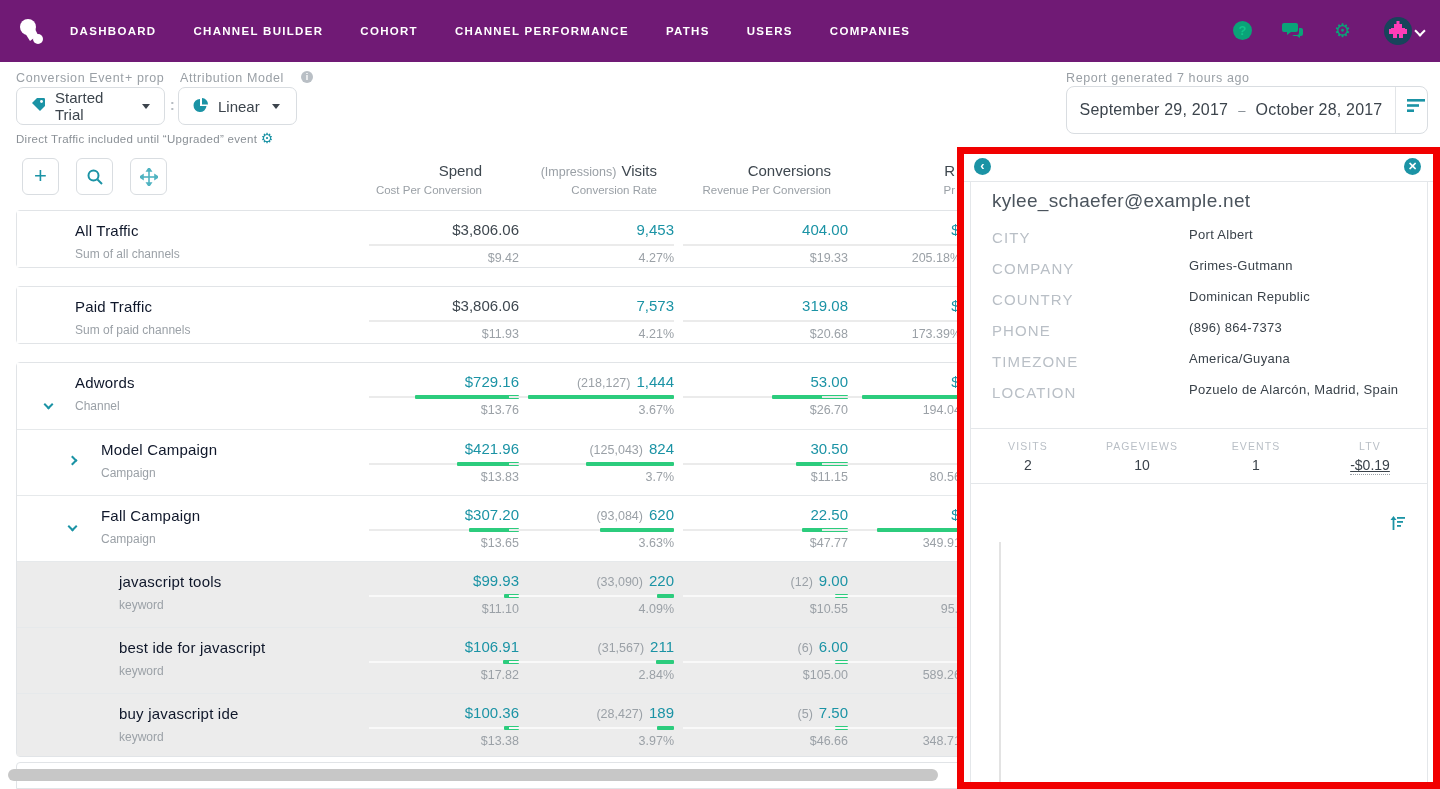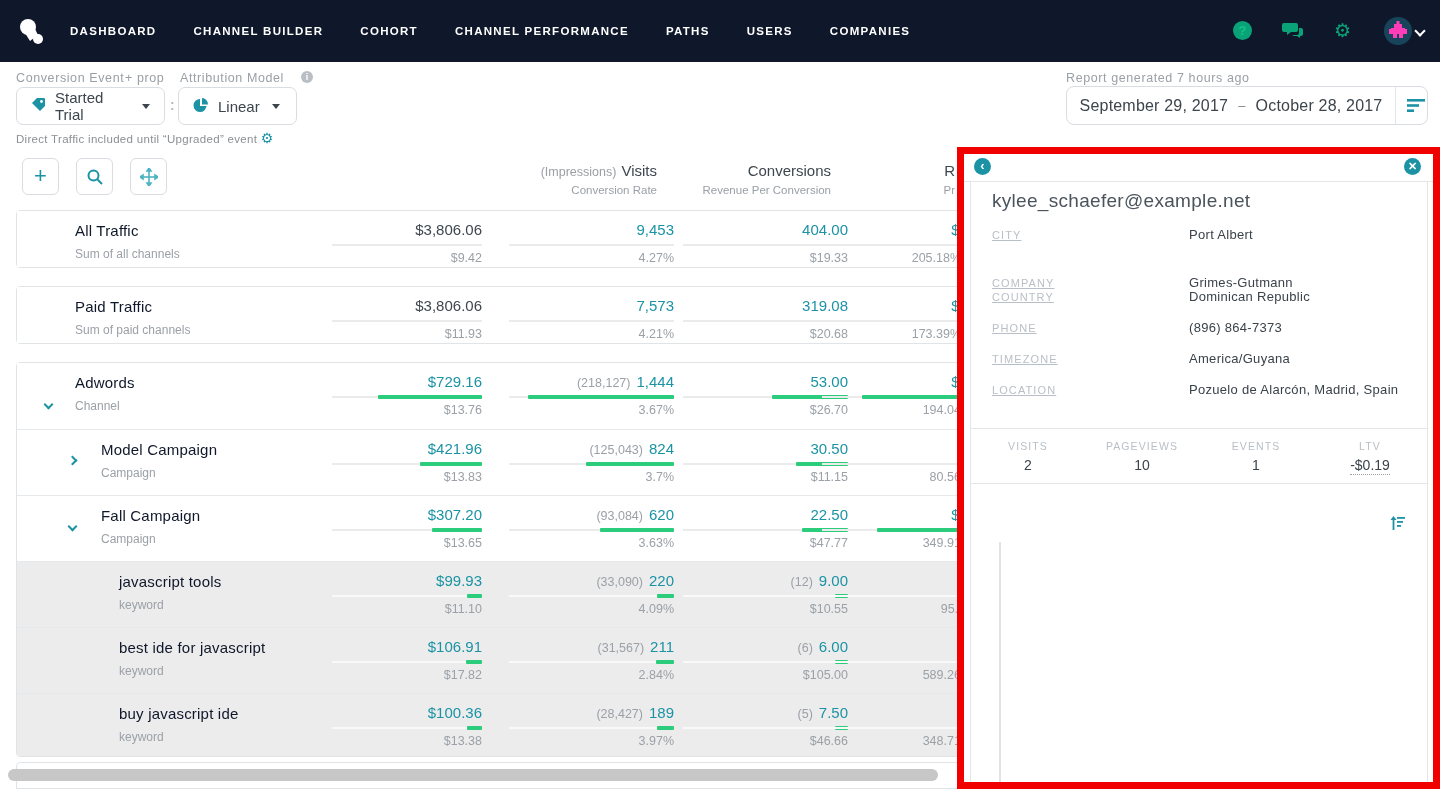--- a/index.html
+++ b/index.html
@@ -1,40 +1,40 @@
 <!DOCTYPE html>
 <html><head>
 <meta charset="utf-8">
 <style>
   * { margin:0; padding:0; box-sizing:border-box; }
   body { font-family:"Liberation Sans", sans-serif; background:#fff; }
   .canvas { position:relative; width:1440px; height:789px; background:#fff; overflow:hidden; }
 
   
-  .nav { position:absolute; left:0; top:0; width:1440px; height:62px; background:#0f172a; }
+  .nav { position:absolute; left:0; top:0; width:1440px; height:62px; background:#701a75; }
   .nav-logo { position:absolute; left:16px; top:15px; }
   .nav-items { position:absolute; left:70px; top:0; height:62px; display:flex; align-items:center; gap:37px; }
   .nav-item { color:#fff; font-size:11.5px; font-weight:700; letter-spacing:1.3px; cursor:pointer; white-space:nowrap; }
   .nav-ico { position:absolute; top:21px; width:20px; height:20px; color:#0aa378; }
   .help-circle { width:19px; height:19px; border-radius:50%; background:#0aa378; color:#12c48b; font-size:13px; font-weight:700; text-align:center; line-height:19px; }
   .nav-gear { font-size:19px; line-height:20px; color:#0aa378; }
   .avatar-wrap { position:absolute; left:1384px; top:17px; width:28px; height:28px; }
   .nav-caret { position:absolute; left:1416px; top:27px; width:8px; height:8px; border-right:2px solid #fff; border-bottom:2px solid #fff; transform:rotate(45deg); }
 
   
   .lbl { position:absolute; font-size:12.5px; color:#9aa0a6; letter-spacing:.6px; }
   .ctl-btn { position:absolute; top:87px; height:38px; background:#fff; border:1px solid #d9dde1; border-radius:7px;
              display:flex; align-items:center; gap:9px; padding:0 14px; font-size:15px; color:#3c444c; cursor:pointer; }
   .caret-dn { width:0; height:0; border-left:4px solid transparent; border-right:4px solid transparent; border-top:5px solid #3c444c; margin-left:3px; }
   .colon { position:absolute; left:170px; top:97px; color:#b6bcc2; font-size:14px; font-weight:700; }
   .note { position:absolute; left:16px; top:130px; font-size:11.5px; color:#8a9096; letter-spacing:.3px; }
   .note .gear { color:#1b93a5; font-size:14px; }
   .info-i { display:inline-block; width:12px; height:12px; border-radius:50%; background:#b9bfc5; color:#fff; font-size:9px; line-height:12px; text-align:center; font-weight:700; }
 
-  .datebox { position:absolute; left:1066px; top:86px; width:362px; height:39px; background:#fff; border:1px solid #d9dde1; border-radius:8px; cursor:pointer; }
+  .datebox { position:absolute; left:1066px; top:86px; width:362px; height:48px; background:#fff; border:1px solid #d9dde1; border-radius:8px; cursor:pointer; }
   .datebox .dates { position:absolute; left:0; top:0; width:328px; height:100%; display:flex; align-items:center; justify-content:center; gap:10px; font-size:16px; color:#3c444c; letter-spacing:.2px; }
   .datebox .sep { color:#7d858c; font-size:13px; }
   .datebox .vr { position:absolute; left:328px; top:0; width:1px; height:100%; background:#e2e5e8; }
   .datebox .filt { position:absolute; left:340px; top:12px; }
 
   
   .tbtn { position:absolute; top:158px; width:37px; height:37px; background:#fff; border:1px solid #d9dde1; border-radius:6px; color:#1b93a5; display:flex; align-items:center; justify-content:center; cursor:pointer; }
   .tbtn.plus { font-size:22px; font-weight:400; padding-bottom:2px; }
   .col-h { position:absolute; width:220px; text-align:right; cursor:pointer; }
   .col-h .h-main { font-size:15px; color:#3e474f; }
@@ -51,21 +51,21 @@
   .lvl0 .rlabel, .lvl0 .rsub { left:58px; }
   .lvl1 .rlabel, .lvl1 .rsub { left:84px; }
   .lvl2 .rlabel, .lvl2 .rsub { left:102px; }
   .chev { position:absolute; width:7px; height:7px; border-right:2px solid #1b93a5; border-bottom:2px solid #1b93a5; cursor:pointer; }
   .chev.down { transform:rotate(45deg); }
   .chev.right { transform:rotate(-45deg); }
   .lvl0 .chev { left:28px; top:38px; }
   .lvl1 .chev { left:52px; top:27px; }
 
   .cell { position:absolute; top:0; height:100%; }
-  .cell.c0 { left:315px; width:150px; }
+  .cell.c0 { left:352px; width:150px; }
   .cell.c1 { left:492px; width:165px; }
   .cell.c2 { left:666px; width:165px; }
   .cell.c3 { left:805px; width:150px; }
   .cmain { position:absolute; top:10px; right:0; left:0; text-align:right; font-size:15px; white-space:nowrap; }
   .cmain .val.teal { color:#1b93a5; }
   .cmain .val.dark { color:#3e474f; }
   .paren { color:#9ba1a7; font-size:12.5px; margin-right:6px; }
   .track { position:absolute; top:33px; left:0; right:0; height:2px; background:#ebebeb; }
   .gray .track { background:#f9f9f9; }
   .fill { position:absolute; top:32px; right:0; height:4px; background:#2ccc7d; border-radius:1px; }
@@ -78,27 +78,27 @@
   
   .panel { position:absolute; left:957px; top:147px; width:483px; height:642px; background:#fff; border:7px solid #f10000; z-index:10; }
   .p-inner { position:relative; width:100%; height:100%; background:#fff; }
   .circ { position:absolute; width:17px; height:17px; border-radius:50%; background:#1b93a5; color:#fff; text-align:center; cursor:pointer; }
   .circ.back { left:10px; top:4px; font-size:13px; line-height:15px; font-weight:700; }
   .circ.close { right:12px; top:4px; font-size:11px; line-height:16px; font-weight:700; }
   .p-divider { position:absolute; left:0; right:0; top:27px; height:1px; background:#e4e7ea; }
   .p-card { position:absolute; left:6px; right:5px; top:27px; bottom:0; border-left:1px solid #e4e7ea; border-right:1px solid #e4e7ea; overflow:hidden; }
   .p-email { position:absolute; left:21px; top:9px; font-size:19px; color:#4b545d; letter-spacing:.3px; }
   .f-row { position:absolute; left:21px; right:12px; height:20px; }
-  .f-label { position:absolute; left:0; top:0; font-size:11px; color:#b9bfc6; letter-spacing:1.1px;text-decoration:underline; }
+  .f-label { position:absolute; left:0; top:0; font-size:15px; color:#b9bfc6; letter-spacing:1.1px; }
   .f-value { position:absolute; left:197px; top:-2px; font-size:13px; color:#3a424a; letter-spacing:.3px; }
   .stats { position:absolute; left:0; right:0; top:247px; height:56px; border-top:1px solid #e4e7ea; border-bottom:1px solid #e4e7ea; display:flex; }
   .stat { flex:1; text-align:center; padding-top:11px; }
   .s-label { font-size:10.5px; color:#b9bfc6; letter-spacing:1.1px; }
   .s-value { font-size:14px; color:#3a424a; margin-top:5px; }
-  .s-value .dotted { border-bottom:1px dotted #9aa0a6; padding-bottom:1px; }
+  .s-value .dotted { border-bottom:1px dotted #9aa0a6; padding-bottom:1px;text-decoration:underline; }
 
   .tl { position:absolute; left:0; right:0; top:303px; bottom:0; }
   .tl-sort { position:absolute; right:22px; top:32px; cursor:pointer; }
   .tl-line { position:absolute; left:28px; top:58px; bottom:0; width:2px; background:#e3e3e3; }
 </style>
 </head>
 <body>
 
 <div class="canvas">
 
@@ -210,20 +210,24 @@
           <line x1="9" y1="2" x2="9" y2="16"></line>
           <line x1="2" y1="9" x2="16" y2="9"></line>
           <path d="M9 0 L11 3 L7 3 Z"></path>
           <path d="M9 18 L11 15 L7 15 Z"></path>
           <path d="M0 9 L3 7 L3 11 Z"></path>
           <path d="M18 9 L15 7 L15 11 Z"></path>
         </g>
       </svg>
   </div>
 
+  <div class="col-h" style="left:262px; top:162px;">
+    <div class="h-main">Spend</div>
+    <div class="h-sub">Cost Per Conversion</div>
+  </div>
   <div class="col-h" style="left:437px; top:162px;">
     <div class="h-main"><span class="h-pre">(Impressions)</span><span>Visits</span></div>
     <div class="h-sub">Conversion Rate</div>
   </div>
   <div class="col-h" style="left:611px; top:162px;">
     <div class="h-main">Conversions</div>
     <div class="h-sub">Revenue Per Conversion</div>
   </div>
   <div class="col-h" style="left:735px; top:162px;">
     <div class="h-main">R</div>
@@ -471,21 +475,21 @@
       <div class="circ close">✕</div>
       <div class="p-divider"></div>
 
       <div class="p-card">
         <div class="p-email">kylee_schaefer@example.net</div>
 
         <div class="f-row" style="top:48px;">
             <span class="f-label">CITY</span>
             <span class="f-value">Port Albert</span>
           </div>
-        <div class="f-row" style="top:96px;text-align:center;">
+        <div class="f-row" style="top:79px;text-align:center;">
             <span class="f-label">COMPANY</span>
             <span class="f-value">Grimes-Gutmann</span>
           </div>
         <div class="f-row" style="top:110px;">
             <span class="f-label">COUNTRY</span>
             <span class="f-value">Dominican Republic</span>
           </div>
         <div class="f-row" style="top:141px;">
             <span class="f-label">PHONE</span>
             <span class="f-value">(896) 864-7373</span>

